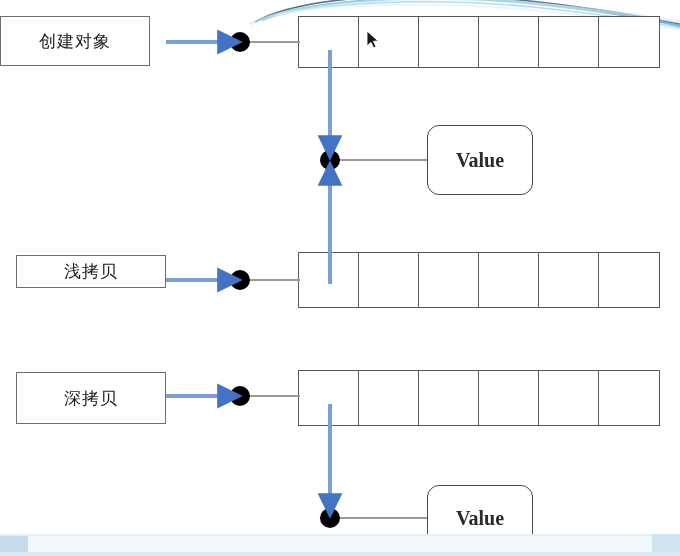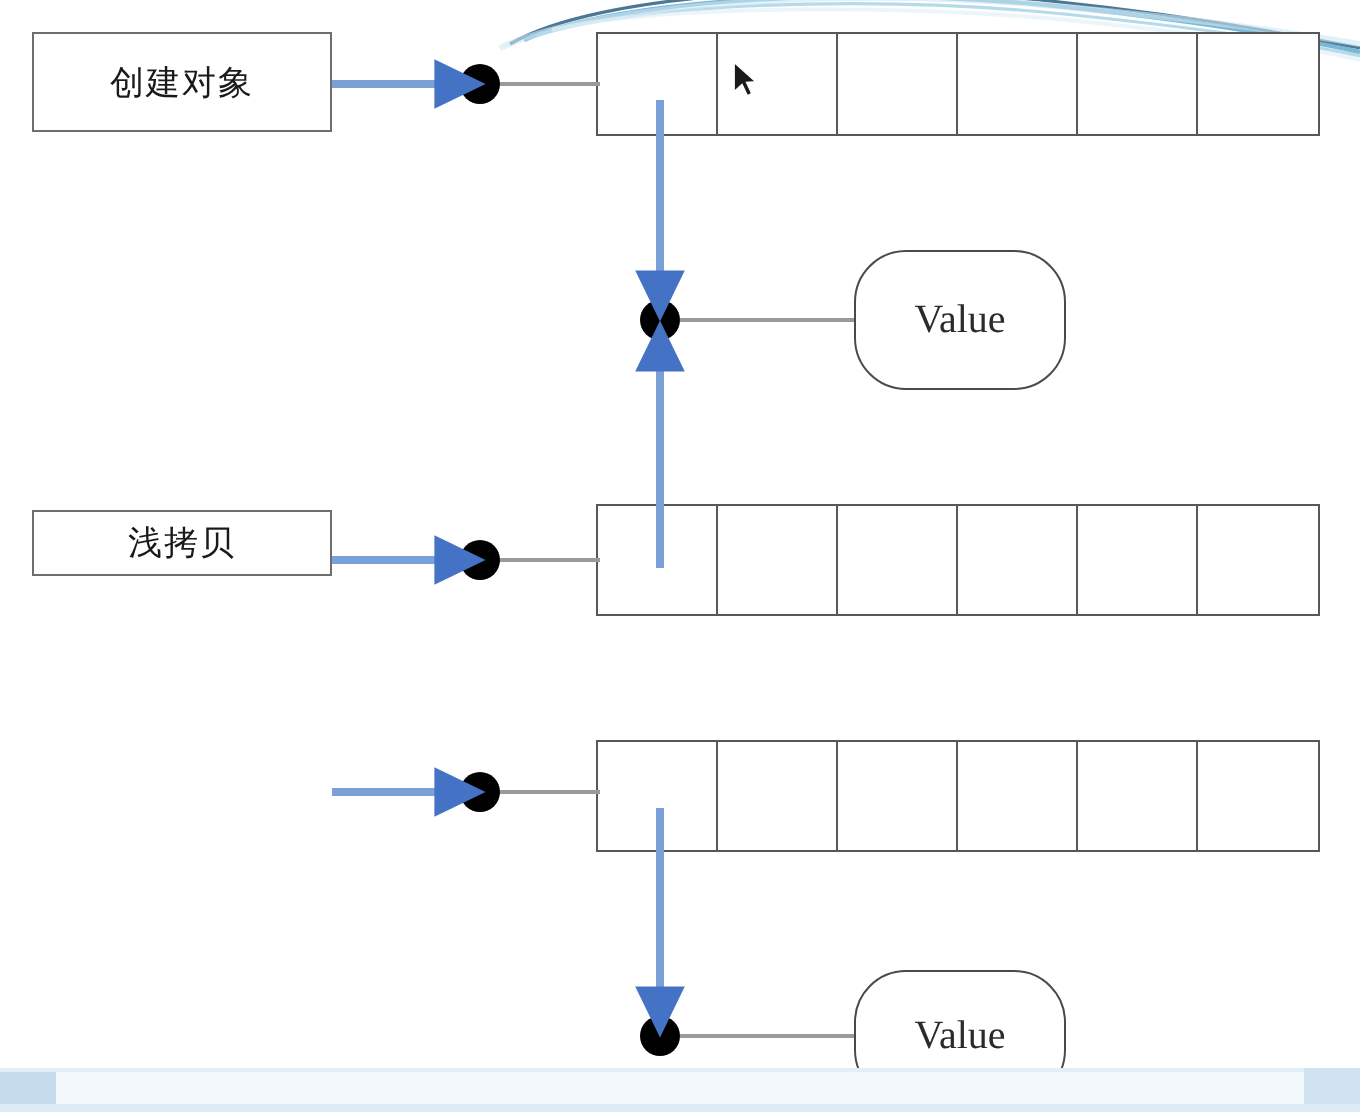--- a/index.html
+++ b/index.html
@@ -70,27 +70,28 @@
   .array-cell:last-child {
     border-right: none;
   }
 
   
   .value-box {
     position: absolute;
     box-sizing: border-box;
     background: #ffffff;
     border: 1.5px solid #4a4a4a;
-    border-radius: 26px;
+    border-radius: 12px;
     display: flex;
     align-items: center;
     justify-content: center;
     font-family: "Liberation Serif", serif;
     font-size: 20px;
     color: #2b2b2b;
+    font-weight: bold;
   }
 
   
   .dot {
     position: absolute;
     width: 20px;
     height: 20px;
     border-radius: 50%;
     background: #000000;
   }
@@ -124,21 +125,21 @@
 <div id="slide">
 
   <svg class="swoosh-layer" viewBox="0 0 680 60" preserveAspectRatio="none">
     <path d="M 255,22 C 300,-4 420,-10 520,0 C 590,7 640,16 680,24" fill="none" stroke="#2e5f82" stroke-width="1.6" opacity="0.85"></path>
     <path d="M 262,20 C 310,-1 430,-7 528,3 C 596,10 644,18 680,26" fill="none" stroke="#57a6c9" stroke-width="2.2" opacity="0.8"></path>
     <path d="M 268,18 C 316,2 432,-3 532,7 C 600,14 648,21 680,28" fill="none" stroke="#9ccfe3" stroke-width="1.6" opacity="0.75"></path>
     <path d="M 250,24 C 296,2 418,-6 516,2 C 586,8 638,15 680,22" fill="none" stroke="#cfe6f1" stroke-width="3" opacity="0.6"></path>
     <path d="M 276,15 C 320,4 434,1 534,10 C 602,17 650,23 680,30" fill="none" stroke="#e2f0f7" stroke-width="2" opacity="0.65"></path>
   </svg>
 
-  <div class="label-box" style="left:16px; top:16px; width:150px; height:50px;">
+  <div class="label-box" style="left:0; top:16px; width:150px; height:50px;">
     <span>创建对象</span>
   </div>
 
   <div class="array-row" style="left:298px; top:16px; height:52px;">
     <div class="array-cell"></div>
     <div class="array-cell"></div>
     <div class="array-cell"></div>
     <div class="array-cell"></div>
     <div class="array-cell"></div>
     <div class="array-cell"></div>
@@ -162,20 +163,23 @@
     <div class="array-cell"></div>
     <div class="array-cell"></div>
     <div class="array-cell"></div>
     <div class="array-cell"></div>
     <div class="array-cell"></div>
   </div>
 
   <div class="gray-link" style="left:248px; top:279px; width:52px;"></div>
   <div class="dot" style="left:230px; top:270px;"></div>
 
+  <div class="label-box" style="left:16px; top:372px; width:150px; height:52px;">
+    <span>深拷贝</span>
+  </div>
 
   <div class="array-row" style="left:298px; top:370px; height:56px;">
     <div class="array-cell"></div>
     <div class="array-cell"></div>
     <div class="array-cell"></div>
     <div class="array-cell"></div>
     <div class="array-cell"></div>
     <div class="array-cell"></div>
   </div>
 

